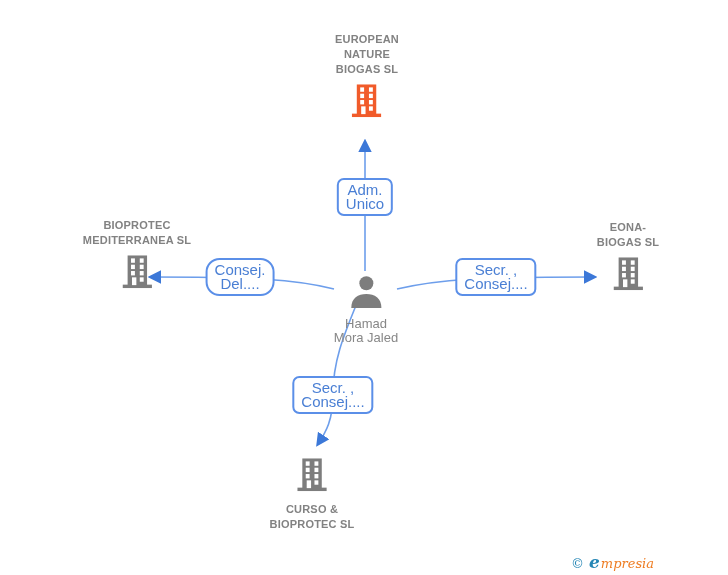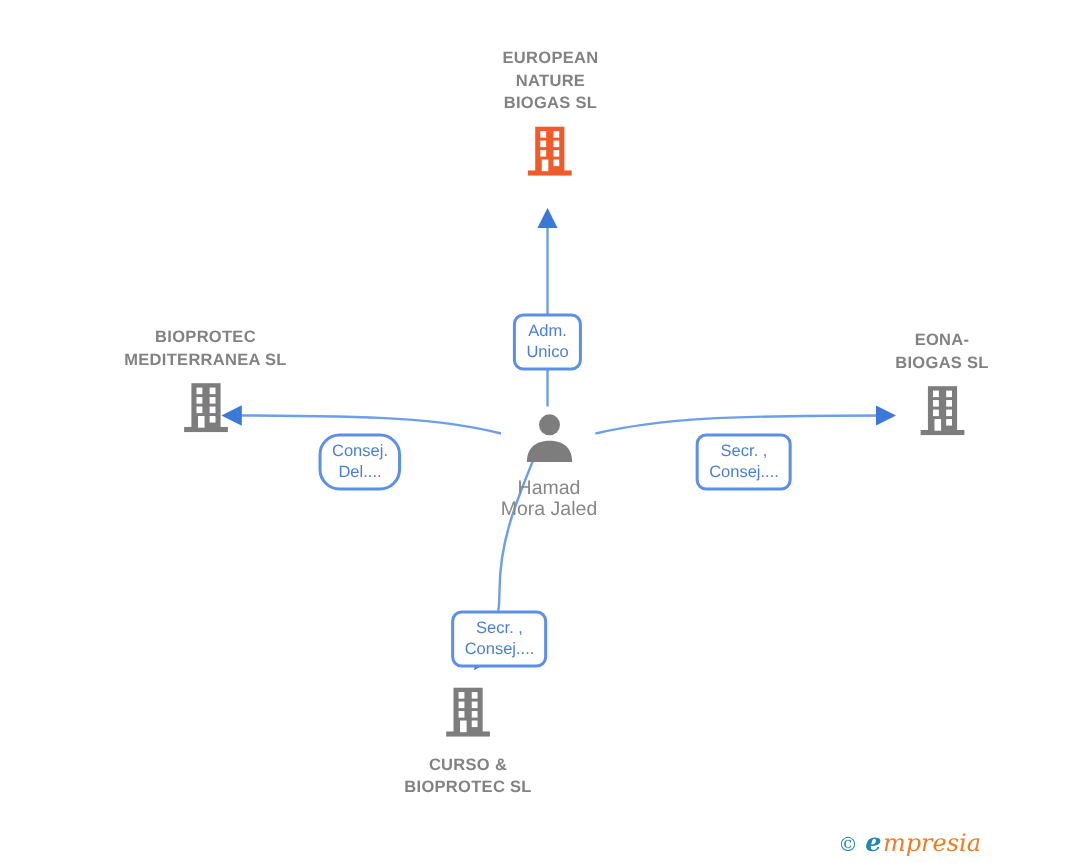--- a/index.html
+++ b/index.html
@@ -17,32 +17,32 @@
   .bld-gray{fill:#7d7d7d;}
   .bld-orange{fill:#f15b2a;}
 
   .person{position:absolute;z-index:2;display:flex;flex-direction:column;align-items:center;transform:translateX(-50%);cursor:pointer;}
   .person .pname{margin-top:5px;color:#878787;font-size:13px;line-height:14px;text-align:center;white-space:nowrap;}
   .person-fill{fill:#7d7d7d;}
 
   .edge-label{
     position:absolute;z-index:3;transform:translate(-50%,-50%);
     background:#ffffff;border:2px solid #5b8fe8;border-radius:7px;
-    color:#4a7fd4;font-size:11px;line-height:14px;text-align:center;
-    padding:3px 7px;white-space:nowrap;margin-top:31px;
+    color:#4a7fd4;font-size:15px;line-height:14px;text-align:center;
+    padding:3px 7px;white-space:nowrap;
   }
 
   .watermark{
     position:absolute;z-index:4;right:6px;bottom:3px;
     font-family:"DejaVu Serif","Liberation Serif",serif;font-style:italic;
     display:flex;align-items:baseline;gap:1px;cursor:pointer;
   }
   .wm-copy{color:#2586b5;font-size:13px;font-style:normal;margin-right:4px;}
   .wm-e{color:#2586b5;font-size:17px;font-weight:bold;}
-  .wm-rest{color:#ee7d23;font-size:16px;}
+  .wm-rest{color:#ee7d23;font-size:13px;}
 </style>
 </head>
 <body>
 
 <div class="canvas">
 
   <svg class="edges" width="728" height="575">
     <defs>
       <marker id="arrow" viewBox="0 0 10 10" refX="7.5" refY="5" markerWidth="8.5" markerHeight="8.5" orient="auto-start-reverse">
         <path d="M0,0 L10,5 L0,10 Z" fill="#3c78d8"></path>

